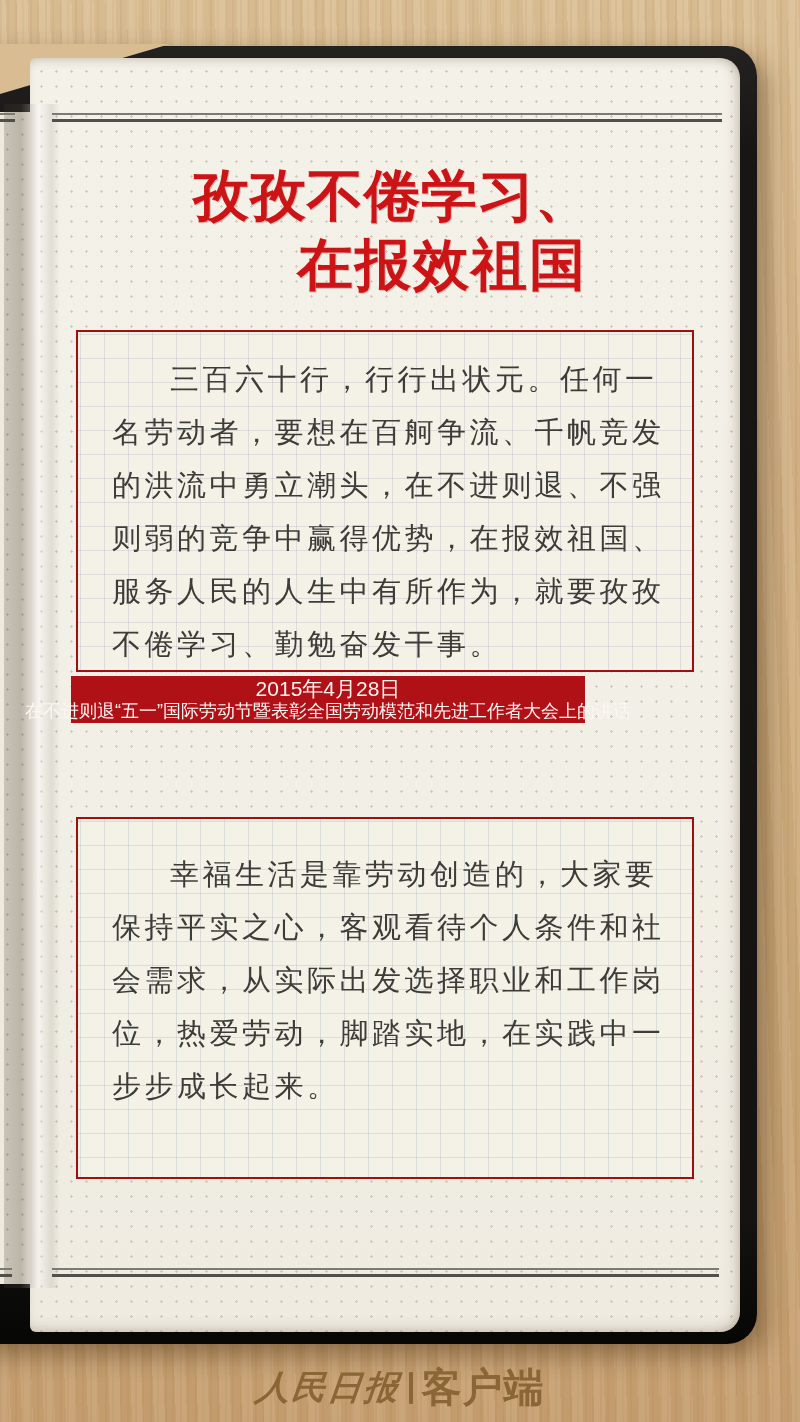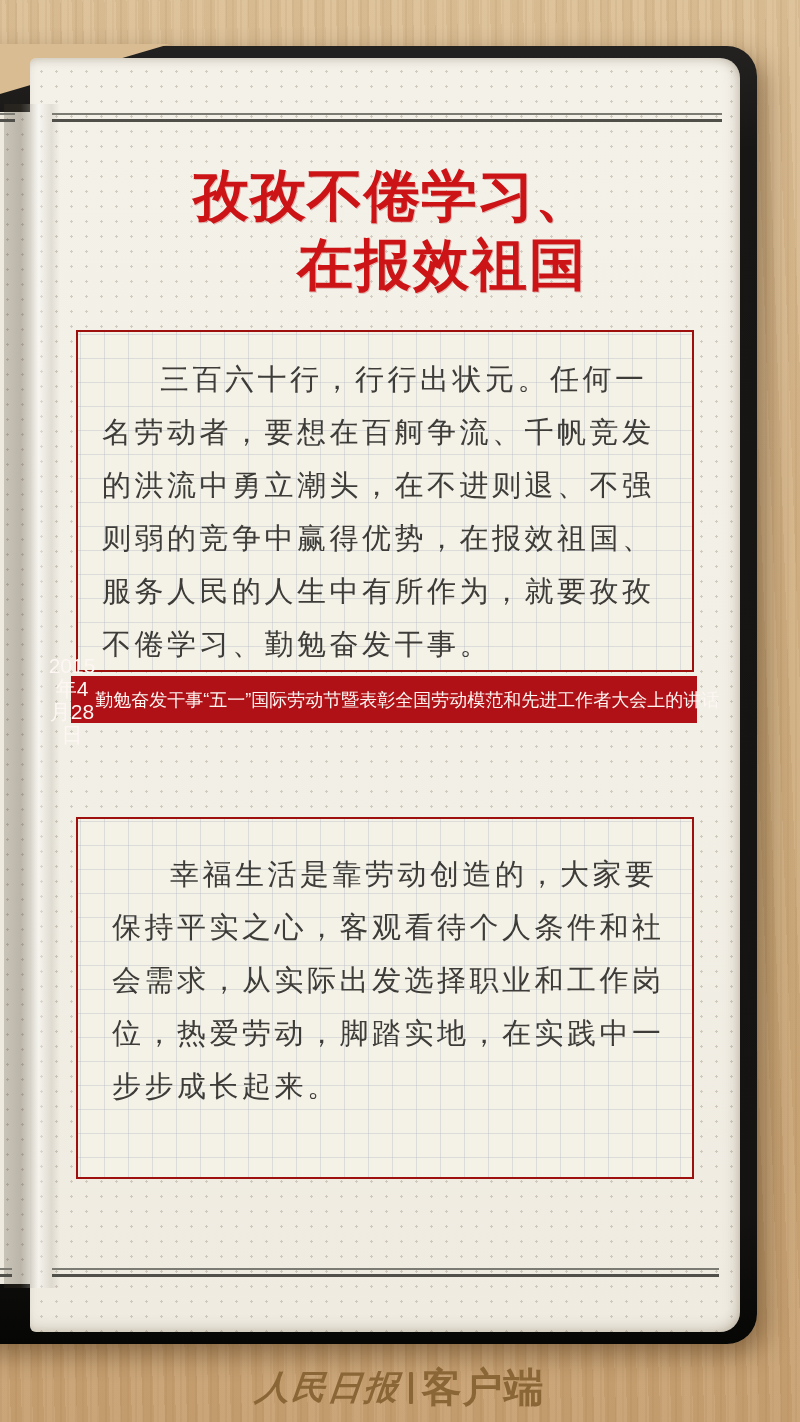--- a/index.html
+++ b/index.html
@@ -87,28 +87,28 @@
   }
   .quote-box.q1{top:330px;height:342px;}
   .quote-box.q2{top:817px;height:362px;}
   .quote-text{
     font-family:"DejaVu Serif",serif;
     color:#3d3c38;
     font-size:29px;letter-spacing:3.5px;line-height:53px;
     text-indent:2em;
     margin:0;
   }
-  .q1 .quote-text{padding:21px 24px 0 24px;}
+  .q1 .quote-text{padding:21px 24px 0 34px;}
   .q2 .quote-text{padding:29px 24px 0 34px;}
   
   .banner{
-    position:absolute;left:71px;width:626px;height:47px;
+    position:absolute;left:71px;width:514px;height:47px;
     background:#b01117;
     color:#fdf6f2;
-    display:flex;align-items:center;justify-content:center;
+    display:flex;flex-direction:column;align-items:center;justify-content:center;
     text-align:center;
   }
   .banner.b1{top:676px;}
   .banner.b2{top:1124px;}
   .banner-date{font-size:21px;line-height:23px;}
   .banner-source{font-size:18px;line-height:22px;white-space:nowrap;}
   
   .footer-logo{
     position:absolute;left:0;top:1360px;width:800px;
     display:flex;align-items:center;justify-content:center;
@@ -150,21 +150,21 @@
     <div class="title-line1">孜孜不倦学习、</div>
     <div class="title-line2">在报效祖国</div>
   </div>
 
   <div class="quote-box q1">
     <p class="quote-text">三百六十行，行行出状元。任何一名劳动者，要想在百舸争流、千帆竞发的洪流中勇立潮头，在不进则退、不强则弱的竞争中赢得优势，在报效祖国、服务人民的人生中有所作为，就要孜孜不倦学习、勤勉奋发干事。</p>
   </div>
 
   <div class="banner b1">
     <div class="banner-date">2015年4月28日</div>
-    <div class="banner-source">勤勉奋发干事“五一”国际劳动节暨表彰全国劳动模范和先进工作者大会上的讲话</div>
+    <div class="banner-source">在不进则退“五一”国际劳动节暨表彰全国劳动模范和先进工作者大会上的讲话</div>
   </div>
 
   <div class="quote-box q2">
     <p class="quote-text">幸福生活是靠劳动创造的，大家要保持平实之心，客观看待个人条件和社会需求，从实际出发选择职业和工作岗位，热爱劳动，脚踏实地，在实践中一步步成长起来。</p>
   </div>
 
 
   <div class="rule rule-bottom-stub"></div>
   <div class="rule rule-bottom"></div>
 

